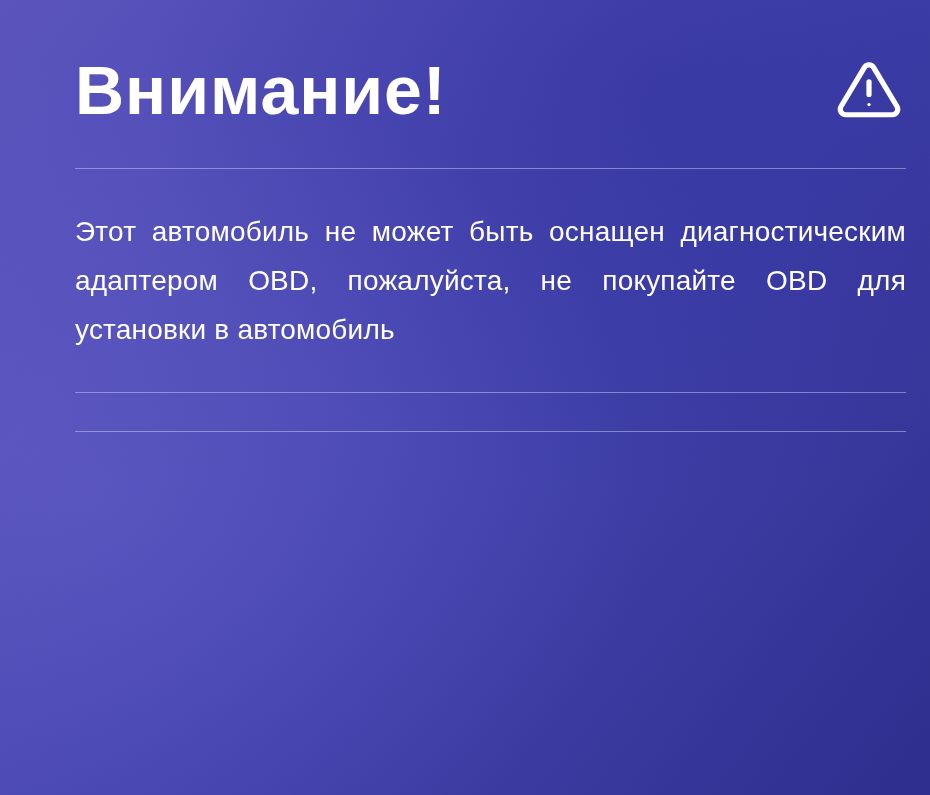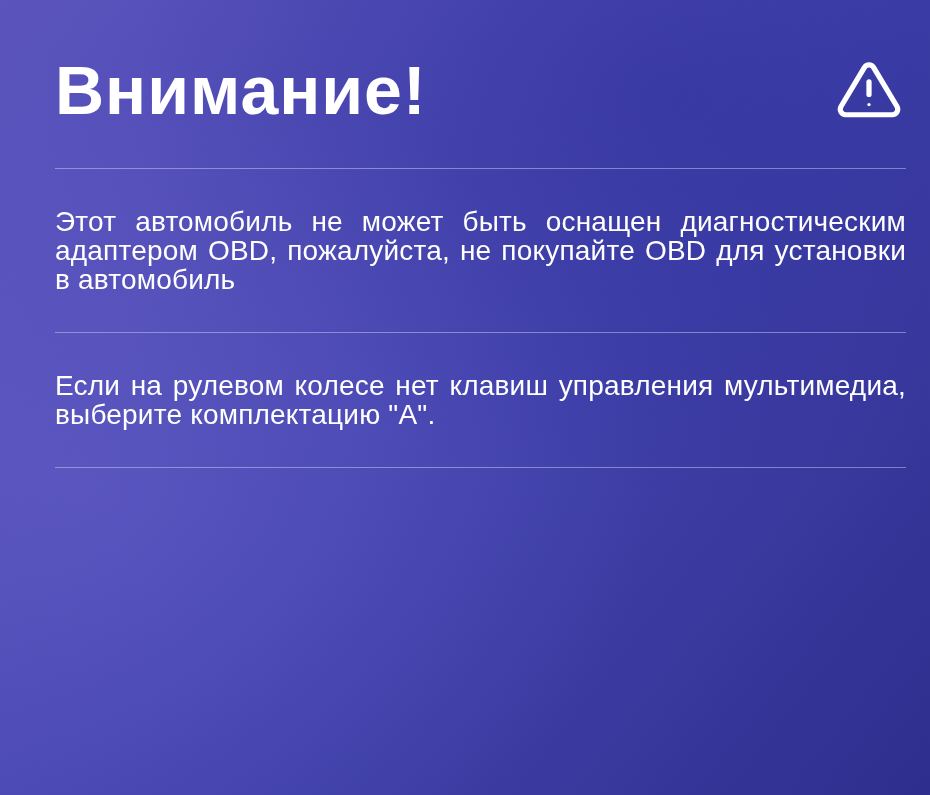--- a/index.html
+++ b/index.html
@@ -7,21 +7,21 @@
     width: 930px;
     height: 795px;
     overflow: hidden;
     font-family: "Liberation Sans", sans-serif;
     color: #ffffff;
     background:
       radial-gradient(900px 700px at 10% 62%, rgba(118,110,216,0.32), rgba(118,110,216,0) 62%),
       radial-gradient(820px 620px at 72% 12%, rgba(40,40,148,0.38), rgba(40,40,148,0) 65%),
       linear-gradient(128deg, #5b54bd 0%, #4343ae 52%, #2e2e8e 100%);
   }
-  .banner { padding: 50px 24px 0 55px; }
+  .banner { padding: 50px 24px 0 55px; margin-left: 20px; }
   .header {
     display: flex;
     justify-content: space-between;
     align-items: center;
     height: 80px;
   }
   .title {
     margin: 0;
     font-size: 68px;
     font-weight: bold;
@@ -32,21 +32,21 @@
   .icon { display: block; margin-right: 4px; }
   .icon svg { display: block; width: 66px; height: 66px; }
   .divider {
     height: 1px;
     background: rgba(220, 222, 245, 0.45);
     margin: 38px 0;
   }
   .para {
     margin: 0;
     font-size: 28px;
-    line-height: 29px;
+    line-height: 49px;
     text-align: justify;
     letter-spacing: 0.2px;
   }
 </style>
 </head>
 <body>
 
 <div class="banner">
 
   <div class="header">
@@ -59,18 +59,17 @@
       </svg>
     </span>
   </div>
 
   <div class="divider"></div>
 
   <p class="para">Этот автомобиль не может быть оснащен диагностическим адаптером OBD, пожалуйста, не покупайте OBD для установки в автомобиль</p>
 
   <div class="divider"></div>
 
-  <p class="para">Если на рулевом колесе нет клавиш управления мультимедиа, выберите комплектацию "A".</p>
 
   <div class="divider"></div>
 
 
 </div>
 
 </body></html>

